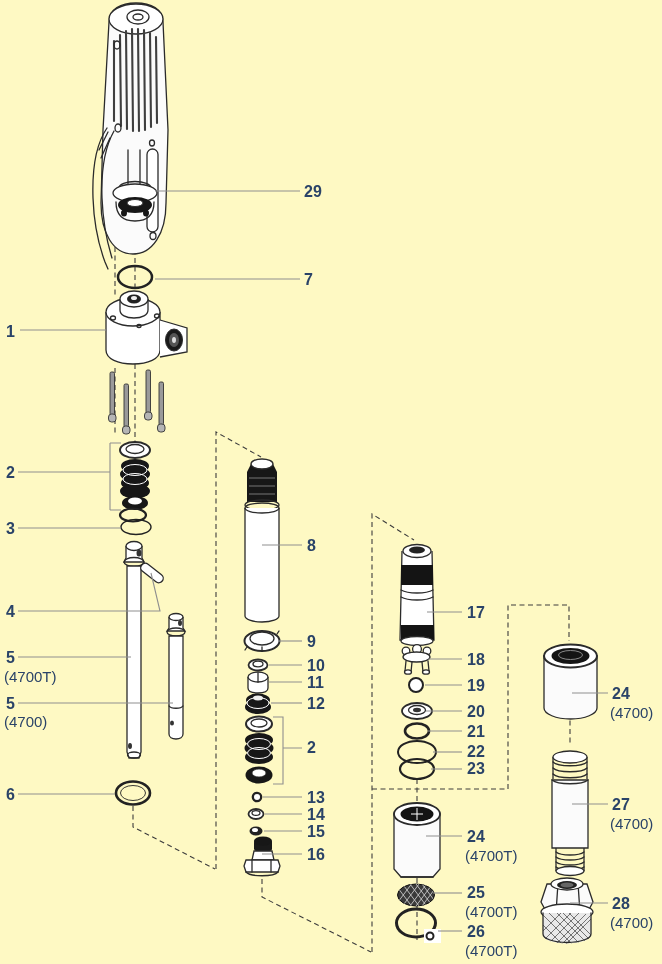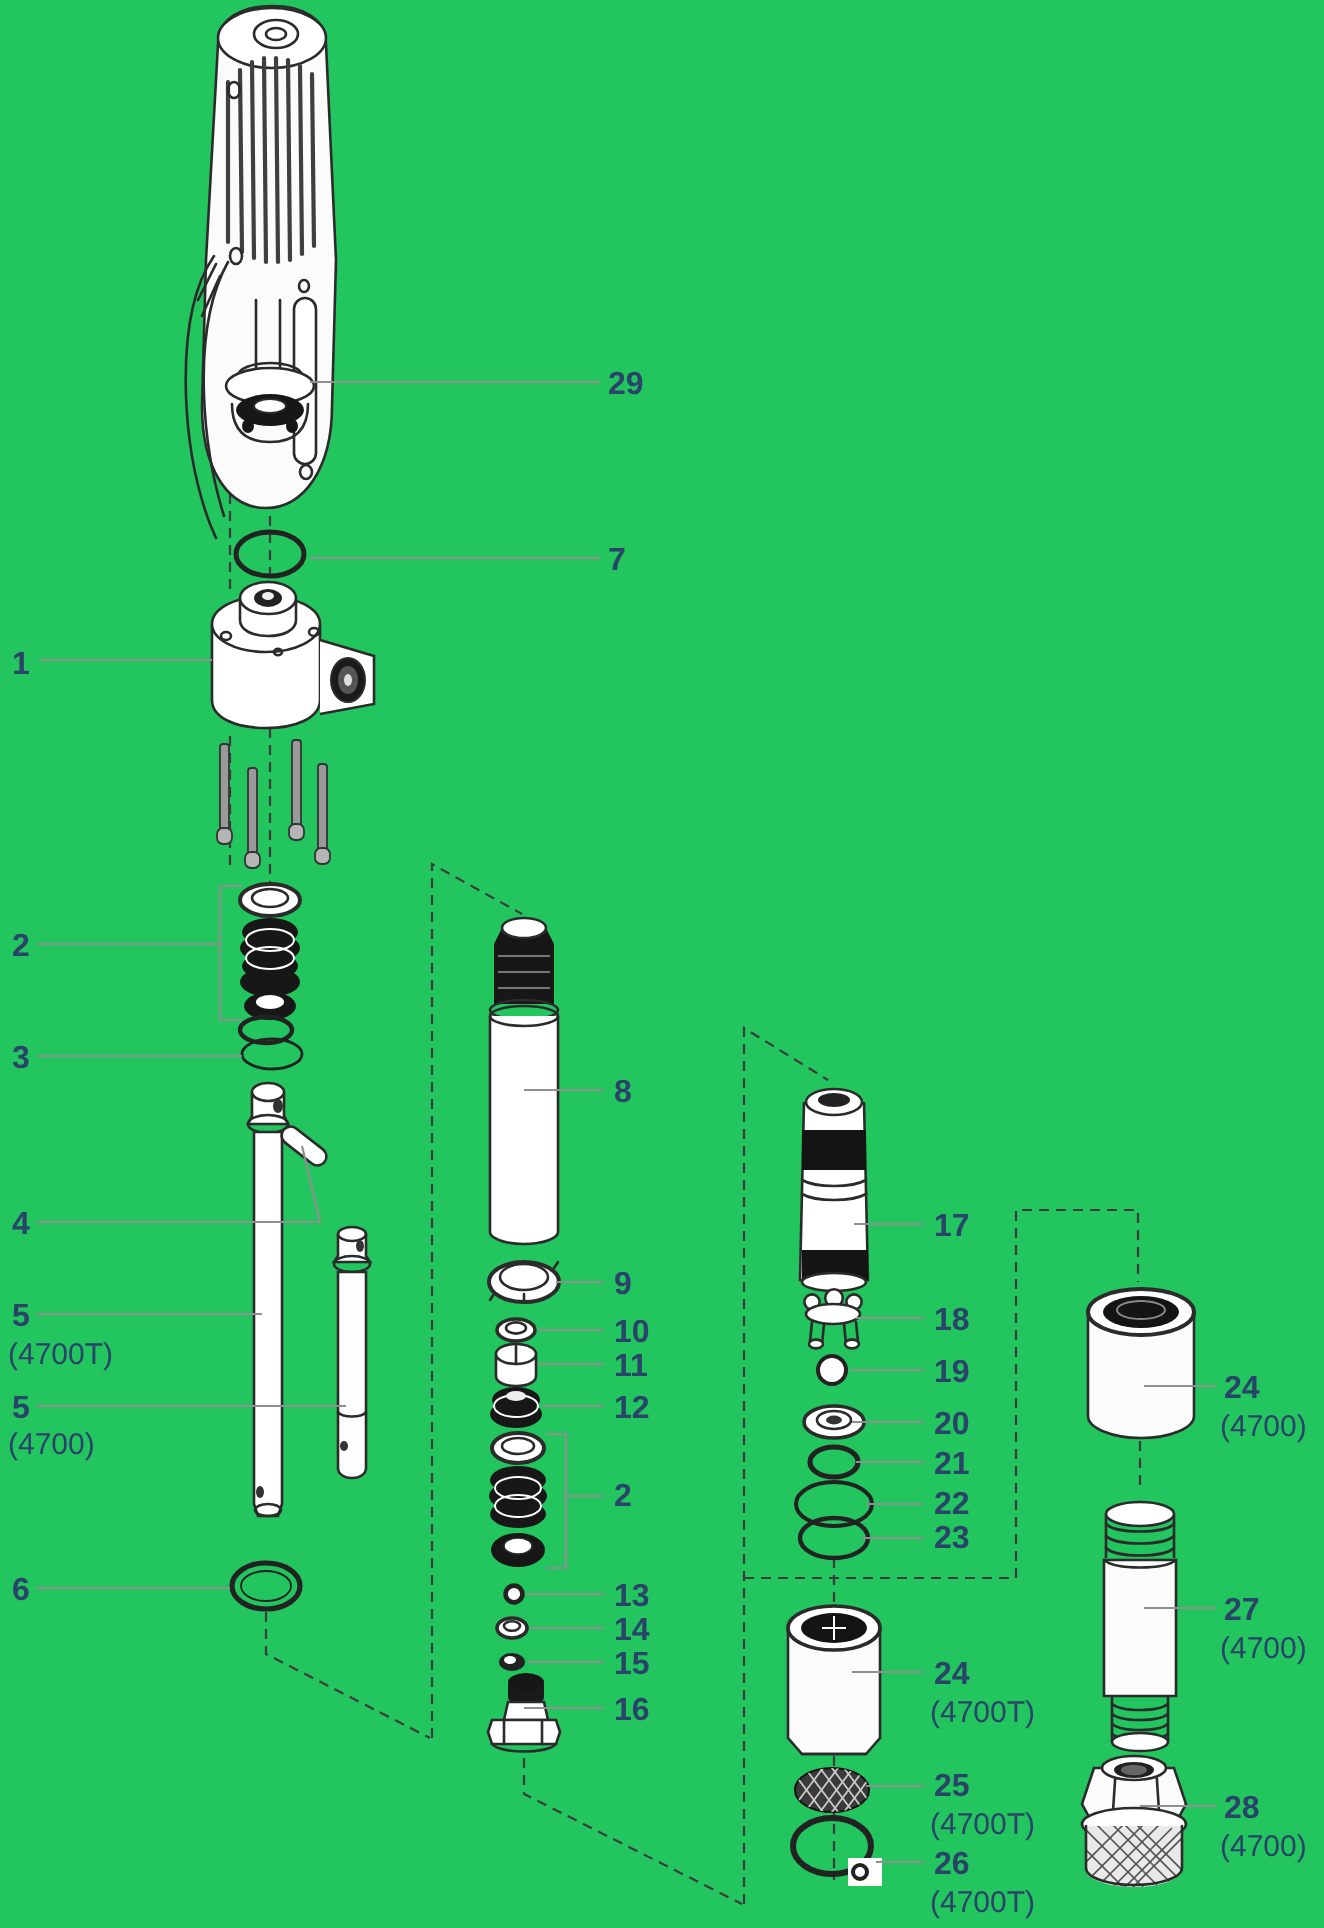--- a/index.html
+++ b/index.html
@@ -1,16 +1,16 @@
 <!DOCTYPE html>
 <html><head>
 <meta charset="utf-8">
 <style>
   html,body{margin:0;padding:0;background:#fff;}
-  .canvas{position:relative;width:662px;height:964px;background:#22c55e;overflow:hidden;
+  .canvas{position:relative;width:662px;height:964px;background:#fef9c3;overflow:hidden;
           font-family:"Liberation Sans","DejaVu Sans",sans-serif;}
   svg{position:absolute;left:0;top:0;}
   
   .s  {stroke:#2b2b2b;fill:none;stroke-width:1.3;stroke-linecap:round;}
   .sf {stroke:#2b2b2b;fill:#ffffff;stroke-width:1.3;}
   .sg {stroke:#2b2b2b;fill:#fbfbfb;stroke-width:1.3;}
   .dk {fill:#171717;stroke:none;}
   .fin{stroke:#3f3f3f;stroke-width:2.1;stroke-linecap:round;fill:none;}
   .ld {stroke:#8f8f8f;stroke-width:1.1;fill:none;}
   .dsh{stroke:#3c3c3c;stroke-width:1.1;fill:none;stroke-dasharray:5 3.5;}

